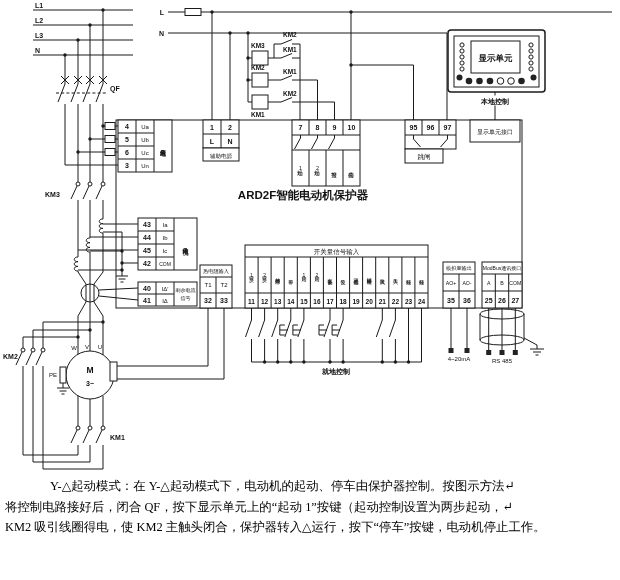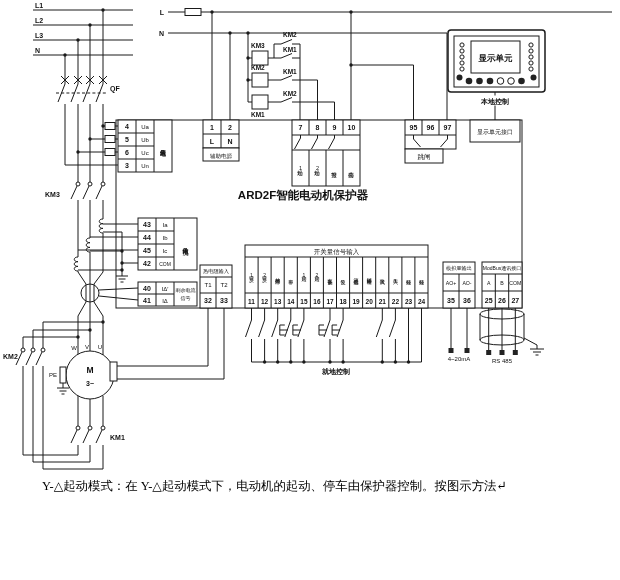--- a/index.html
+++ b/index.html
@@ -29,21 +29,21 @@
   .km65 { font-size:6.5px; font-weight:bold; }
   .cap  { font-size:7px; font-weight:bold; text-anchor:middle; }
   .ttl  { font-size:11.5px; font-weight:bold; text-anchor:middle; }
   .scr  { font-size:8.5px; font-weight:bold; text-anchor:middle; }
   .busl { font-size:7px; font-weight:bold; }
   .ae   { text-anchor:end; }
   .desc { position:absolute; left:0; top:471px; width:620px; color:#000;
           font-family:"Liberation Serif","DejaVu Serif",serif; font-size:12.4px;
           line-height:20.6px; padding-top:5px; }
   .dline { padding:0 5px; white-space:nowrap; }
-  .dline.indent { padding-left:42px; }
+  .dline.indent { padding-left:42px;margin-left:8px; }
 </style>
 </head>
 <body>
 
 <div class="stage">
 <svg width="620" height="472" viewBox="0 0 620 472">
 
   <g>
     <rect x="116" y="120" width="406" height="188"></rect>
 
@@ -338,14 +338,16 @@
     <text class="cap" x="90" y="386">3~</text>
     <text class="nm ae" x="77" y="350">W</text>
     <text class="nm ae" x="89" y="349">V</text>
     <text class="nm ae" x="102" y="349">U</text>
     <text class="nm ae" x="57" y="377">PE</text>
   </g>
 </svg>
 
 <div class="desc">
   <div class="dline indent">Y-△起动模式：在 Y-△起动模式下，电动机的起动、停车由保护器控制。按图示方法↵</div>
+  <div class="dline">将控制电路接好后，闭合 QF，按下显示单元上的“起动 1”按键（起动控制设置为两步起动，↵</div>
+  <div class="dline">KM2 吸引线圈得电，使 KM2 主触头闭合，保护器转入△运行，按下“停车”按键，电动机停止工作。</div>
 </div>
 </div>
 
 </body></html>

